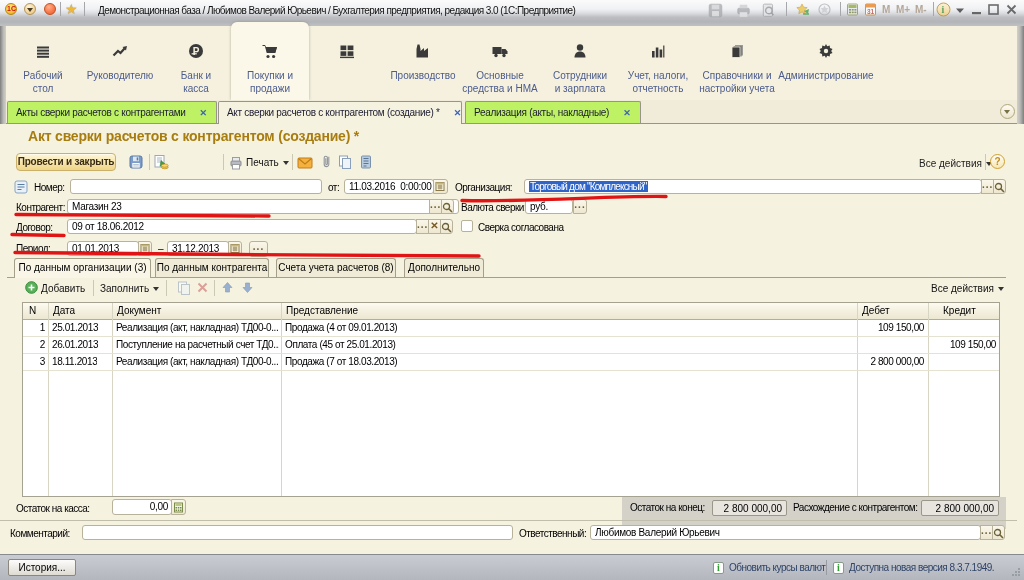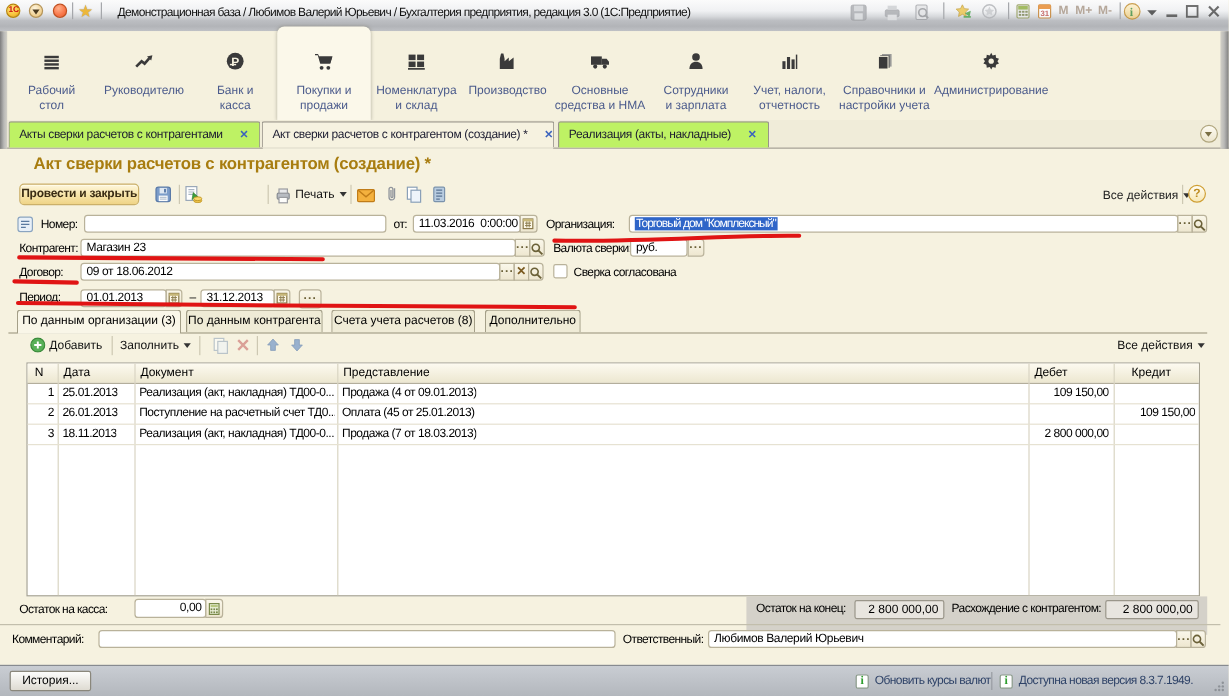--- a/index.html
+++ b/index.html
@@ -221,21 +221,20 @@
     <div class="rsec" style="left:307px; width:80px;">
         <span class="ric">
           <svg viewBox="0 0 18 18" fill="#3a3a3a">
             <rect x="2.5" y="3.5" width="5.8" height="4.6"></rect>
             <rect x="9.6" y="3.5" width="5.8" height="4.6"></rect>
             <rect x="2.5" y="9.3" width="5.8" height="4.6"></rect>
             <rect x="9.6" y="9.3" width="5.8" height="4.6"></rect>
             <rect x="2" y="14.7" width="14" height="1.4"></rect>
           </svg>
         </span>
-        <span class="rlb">Номенклатура<br>и склад</span>
       </div>
     <div class="rsec" style="left:383px; width:80px;">
         <span class="ric">
           <svg viewBox="0 0 18 18" fill="#3a3a3a">
             <path d="M2.5 15.5 V7 l1-4.5 h2 L6.5 7 v2 l3.5-3 v3 l4-3 v9.5z"></path>
           </svg>
         </span>
         <span class="rlb">Производство</span>
       </div>
     <div class="rsec" style="left:440px; width:120px;">
@@ -360,21 +359,21 @@
         </svg></div>
     <div class="lbl" style="left:455px; top:58px;">Организация:</div>
     <div class="inp" style="left:524px; top:55px; width:458px; height:15px;"><span class="selblue">Торговый дом "Комплексный"</span></div>
     <div class="fbtn dots" style="left:981px; top:55px; width:13px; height:15px;"></div>
     <div class="fbtn" style="left:993px; top:55px; width:13px; height:15px; border-radius:0 3px 3px 0;"><svg width="11" height="11" style="margin-top:1.5px" viewBox="0 0 11 11">
           <circle cx="4.5" cy="4.5" r="3" fill="none" stroke="#6b6138" stroke-width="1.3"></circle>
           <path d="M6.8 6.8 L10 10" stroke="#6b6138" stroke-width="1.6"></path>
         </svg></div>
 
     <div class="lbl" style="left:16px; top:78px;">Контрагент:</div>
-    <div class="inp" style="left:67px; top:75px; width:363px; height:15px;">Магазин 23</div>
+    <div class="inp" style="left:67px; top:75px; width:392px; height:15px;">Магазин 23</div>
     <div class="fbtn dots" style="left:429px; top:75px; width:13px; height:15px;"></div>
     <div class="fbtn" style="left:441px; top:75px; width:13px; height:15px; border-radius:0 3px 3px 0;"><svg width="11" height="11" style="margin-top:1.5px" viewBox="0 0 11 11">
           <circle cx="4.5" cy="4.5" r="3" fill="none" stroke="#6b6138" stroke-width="1.3"></circle>
           <path d="M6.8 6.8 L10 10" stroke="#6b6138" stroke-width="1.6"></path>
         </svg></div>
     <div class="lbl" style="left:461px; top:78px;">Валюта сверки:</div>
     <div class="inp" style="left:525px; top:75px; width:48px; height:15px;">руб.</div>
     <div class="fbtn dots" style="left:573px; top:75px; width:14px; height:15px; border-radius:0 3px 3px 0;"></div>
 
     <div class="lbl" style="left:16px; top:98px;">Договор:</div>

